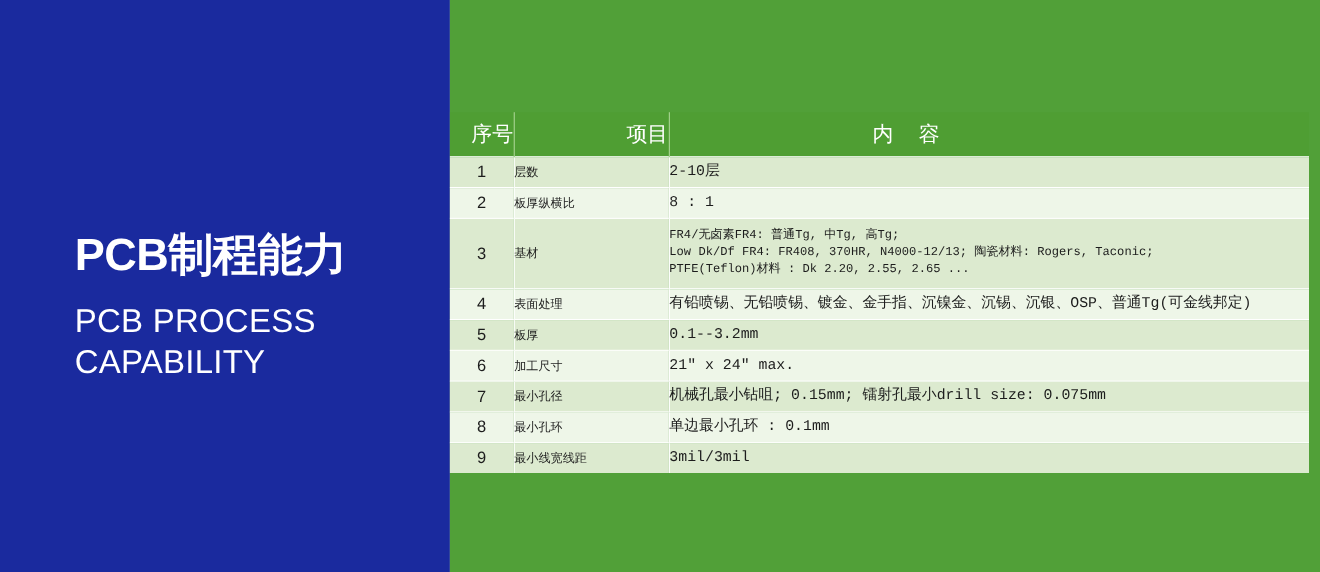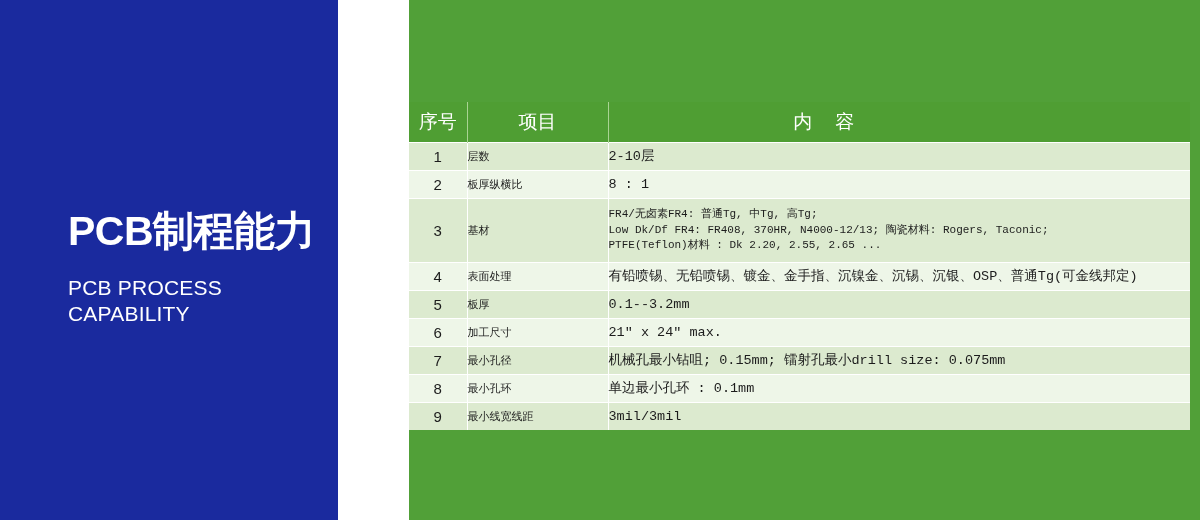--- a/index.html
+++ b/index.html
@@ -17,42 +17,42 @@
     position: relative;
     width: 1200px;
     height: 520px;
     display: flex;
   }
   
   .left-panel {
     position: absolute;
     left: 0;
     top: 0;
-    width: 338px;
+    width: 409px;
     height: 520px;
     background: #1a2a9e;
     box-sizing: border-box;
   }
   .title-block {
     position: absolute;
     left: 68px;
     top: 210px;
     width: 330px;
   }
   .title-cn {
     color: #ffffff;
     font-size: 41px;
     font-weight: bold;
     line-height: 1.05;
     letter-spacing: -0.5px;
     white-space: nowrap;
   }
   .title-en {
     color: #ffffff;
-    font-size: 21px;
+    font-size: 30px;
     font-weight: normal;
     line-height: 1.22;
     margin-top: 22px;
     letter-spacing: 0.2px;
   }
   
   .right-panel {
     position: absolute;
     left: 409px;
     top: 0;
@@ -86,21 +86,21 @@
     font-size: 19px;
     font-weight: normal;
     height: 40px;
     padding: 0;
     vertical-align: middle;
     border: none;
   }
   table.spec thead th.th-no,
   table.spec thead th.th-item {
     border-right: 1px solid #a9d493;
-    text-align: center;
+    text-align: right;
   }
   table.spec thead th.th-cont {
     text-align: center;
     letter-spacing: 1px;
     padding-right: 150px;
   }
   .hdr-gap { display: inline-block; width: 22px; }
 
   table.spec tbody td {
     border-top: 1px solid #ffffff;

